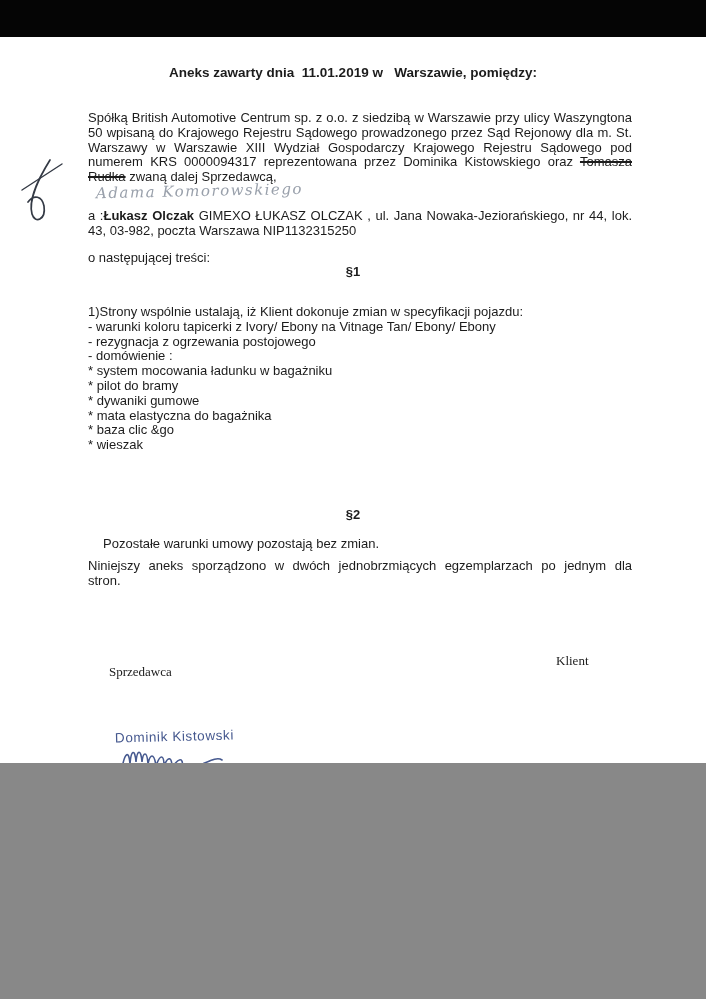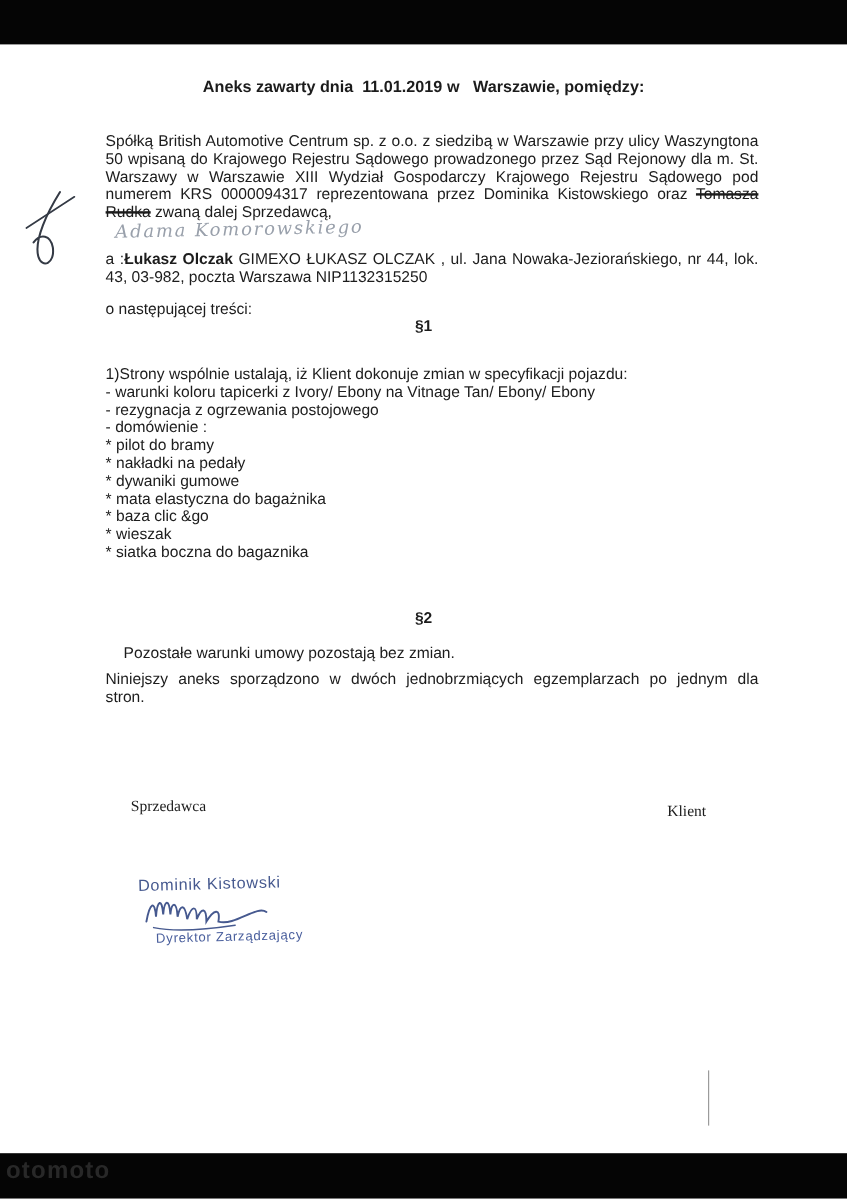--- a/index.html
+++ b/index.html
@@ -1,18 +1,18 @@
 <!DOCTYPE html>
 <html><head>
 <meta charset="utf-8">
 <style>
   * { margin:0; padding:0; box-sizing:border-box; }
   body { background:#888; font-family:"Liberation Sans", sans-serif; }
   .scan-page {
-    position:relative; width:706px; height:999px; margin:0 auto;
+    position:relative; width:706px; height:763px; margin:0 auto;
     background:#ffffff; color:#1c1c1c; overflow:hidden;
     font-size:13px; line-height:14.8px;
   }
   .scan-bar { position:absolute; left:0; width:706px; background:#050505; }
   .scan-bar.top { top:0; height:37px; }
   .scan-bar.bottom { top:961px; height:38px; }
   .watermark {
     position:absolute; left:5px; top:8px; color:#2f2f2f;
     font-size:20px; font-weight:bold; letter-spacing:1px; opacity:.85;
   }
@@ -36,21 +36,21 @@
     position:absolute; left:0; width:706px; text-align:center; font-weight:bold;
   }
   .s1-head { top:265px; }
   .s2-head { top:508px; }
   .spec-block { position:absolute; left:88px; top:293px; width:560px;margin-top:12px; }
   .spec-block div { line-height:14.8px; }
   .s2-body { position:absolute; left:103px; top:537px; }
   .p-closing { top:559px; word-spacing:3px; }
   .sig-label { position:absolute;font-family:Liberation Serif, serif; }
   .sig-seller { left:109px; top:665px; }
-  .sig-client { left:556px; top:669px; }
+  .sig-client { left:556px; top:654px; }
   .signer-name {
     position:absolute; left:115px; top:730px; color:#46598f;
     font-size:13.5px; letter-spacing:.6px; transform:rotate(-1.5deg);
   }
   .signature-scribble { position:absolute; left:118px; top:744px; }
   .signer-title {
     position:absolute; left:130px; top:774px; color:#4a5f9d;
     font-size:11px; letter-spacing:.6px; transform:rotate(-1.5deg);
   }
   .scan-artifact { position:absolute; left:590px; top:892px; width:1px; height:46px; background:#9b9b9b; }
@@ -77,27 +77,26 @@
 
   <div class="intro-line">o następującej treści:</div>
 
   <div class="section-head s1-head">§1</div>
 
   <div class="spec-block">
     <div>1)Strony wspólnie ustalają, iż Klient dokonuje zmian w specyfikacji pojazdu:</div>
     <div>- warunki koloru tapicerki z Ivory/ Ebony na Vitnage Tan/ Ebony/ Ebony</div>
     <div>- rezygnacja z ogrzewania postojowego</div>
     <div>- domówienie :</div>
+    <div>* system mocowania ładunku w bagażniku</div>
     <div>* pilot do bramy</div>
-    <div>* nakładki na pedały</div>
     <div>* dywaniki gumowe</div>
     <div>* mata elastyczna do bagażnika</div>
     <div>* baza clic &amp;go</div>
     <div>* wieszak</div>
-    <div>* siatka boczna do bagaznika</div>
   </div>
 
   <div class="section-head s2-head">§2</div>
 
   <div class="s2-body">Pozostałe warunki umowy pozostają bez zmian.</div>
 
   <p class="para p-closing">Niniejszy aneks  sporządzono w dwóch jednobrzmiących egzemplarzach po jednym dla stron.</p>
 
   <div class="sig-label sig-seller">Sprzedawca</div>
   <div class="sig-label sig-client">Klient</div>

